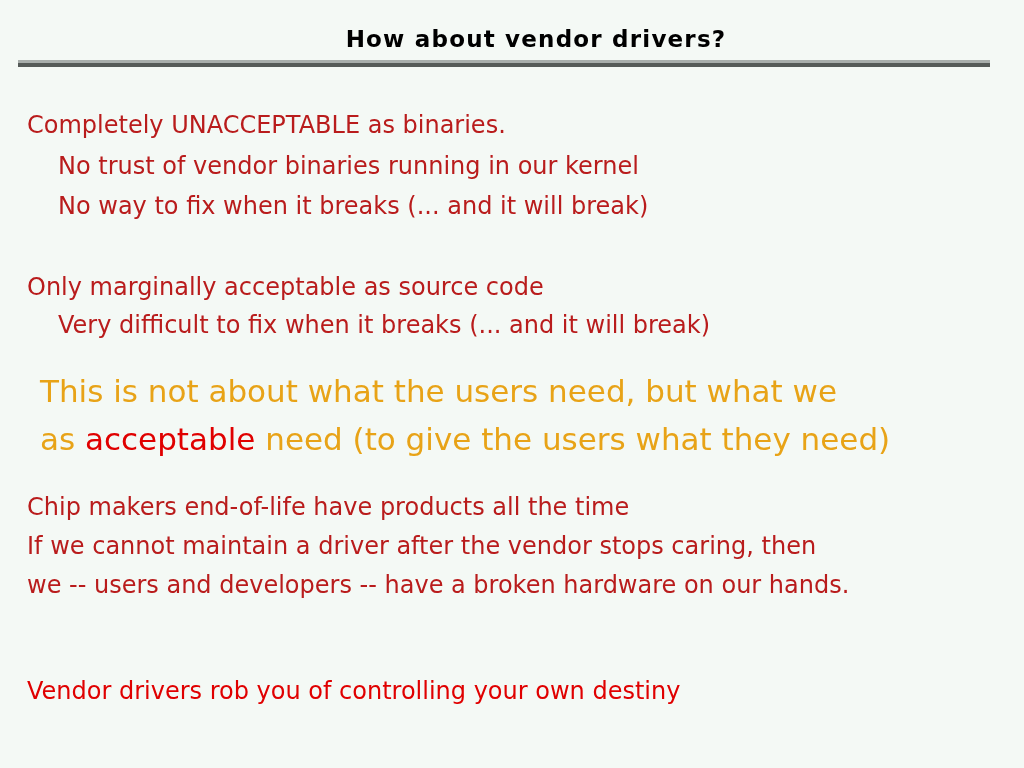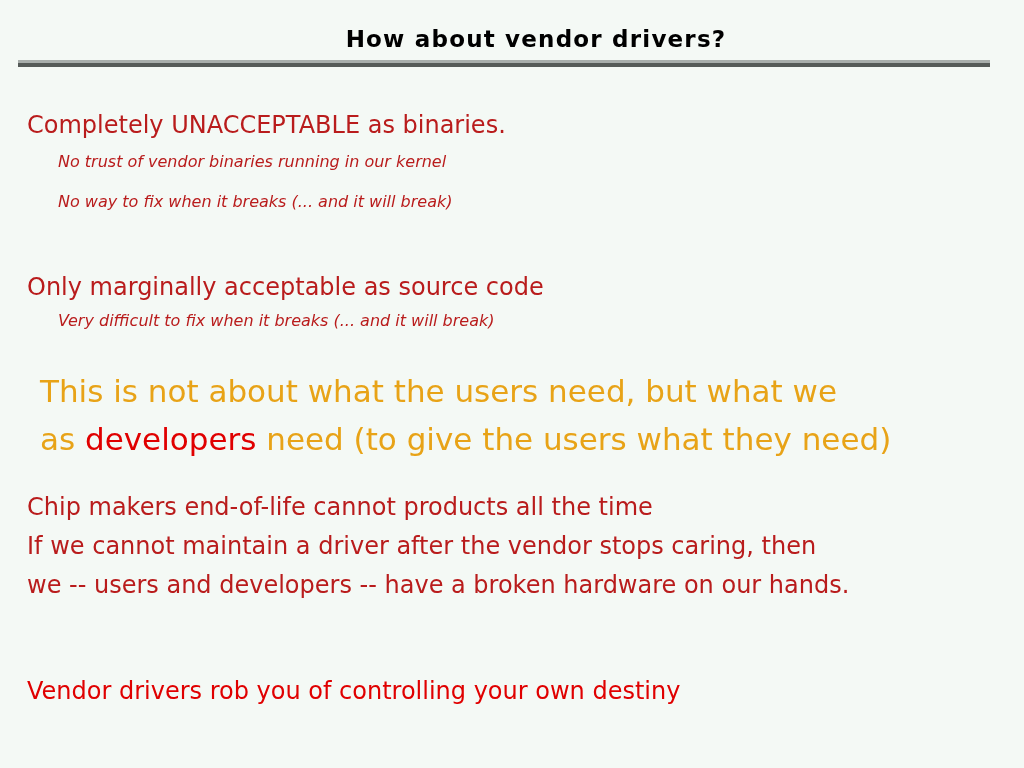--- a/index.html
+++ b/index.html
@@ -83,22 +83,21 @@
   }
 
   
   .lvl0 {
     left: 27px;
     font-size: 24px;
   }
   
   .lvl1 {
     left: 58px;
-    font-size: 16px;
-    font-style: italic;
+    font-size: 24px;
   }
 
   
   .emphasis {
     left: 40px;
     font-size: 31px;
   }
   .emphasis .kw {
     color: #e00000;
   }
@@ -132,23 +131,23 @@
   <div class="body-line blue lvl1" style="top:154px;">No trust of vendor binaries running in our kernel</div>
 
   <div class="body-line blue lvl1" style="top:194px;">No way to fix when it breaks (... and it will break)</div>
 
   <div class="body-line blue lvl0" style="top:275px;">Only marginally acceptable as source code</div>
 
   <div class="body-line blue lvl1" style="top:313px;">Very difficult to fix when it breaks (... and it will break)</div>
 
   <div class="body-line orange emphasis" style="top:376px;">This is not about what the users need, but what we</div>
 
-  <div class="body-line orange emphasis" style="top:424px;"><span>as </span><span class="kw">developers</span><span> need (to give the users what they need)</span></div>
+  <div class="body-line orange emphasis" style="top:424px;"><span>as </span><span class="kw">acceptable</span><span> need (to give the users what they need)</span></div>
 
-  <div class="body-line blue para" style="top:495px;">Chip makers end-of-life cannot products all the time</div>
+  <div class="body-line blue para" style="top:495px;">Chip makers end-of-life have products all the time</div>
 
   <div class="body-line blue para" style="top:534px;">If we cannot maintain a driver after the vendor stops caring, then</div>
 
   <div class="body-line blue para" style="top:573px;">we -- users and developers -- have a broken hardware on our hands.</div>
 
   <div class="body-line red closing" style="top:655px;">Vendor drivers rob you of controlling your own destiny</div>
 
 </div>
 
 </body></html>

